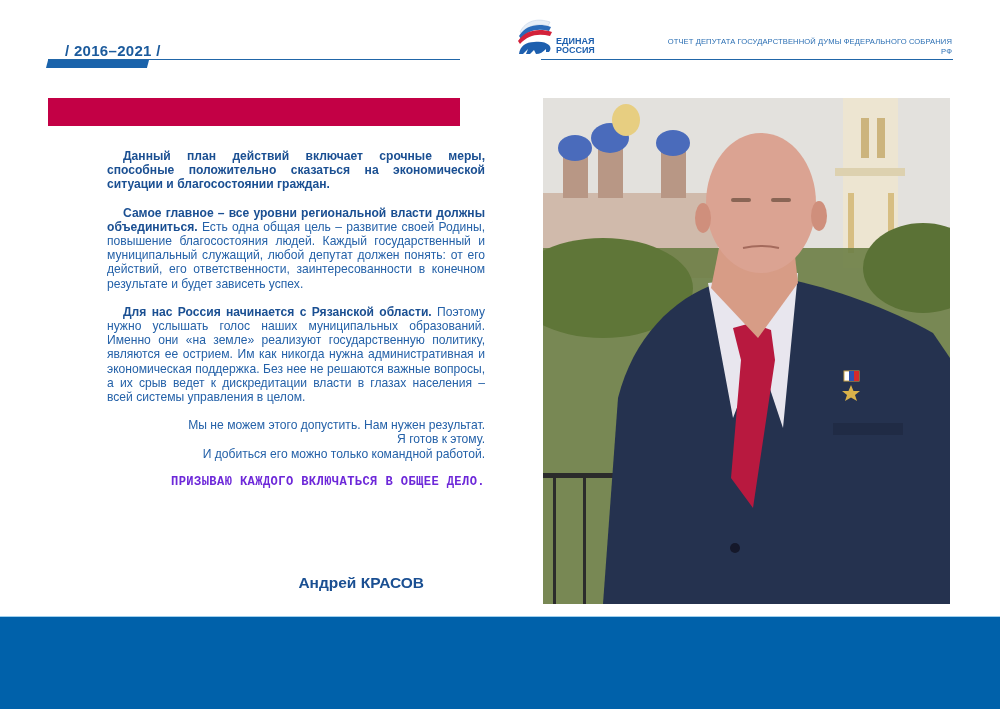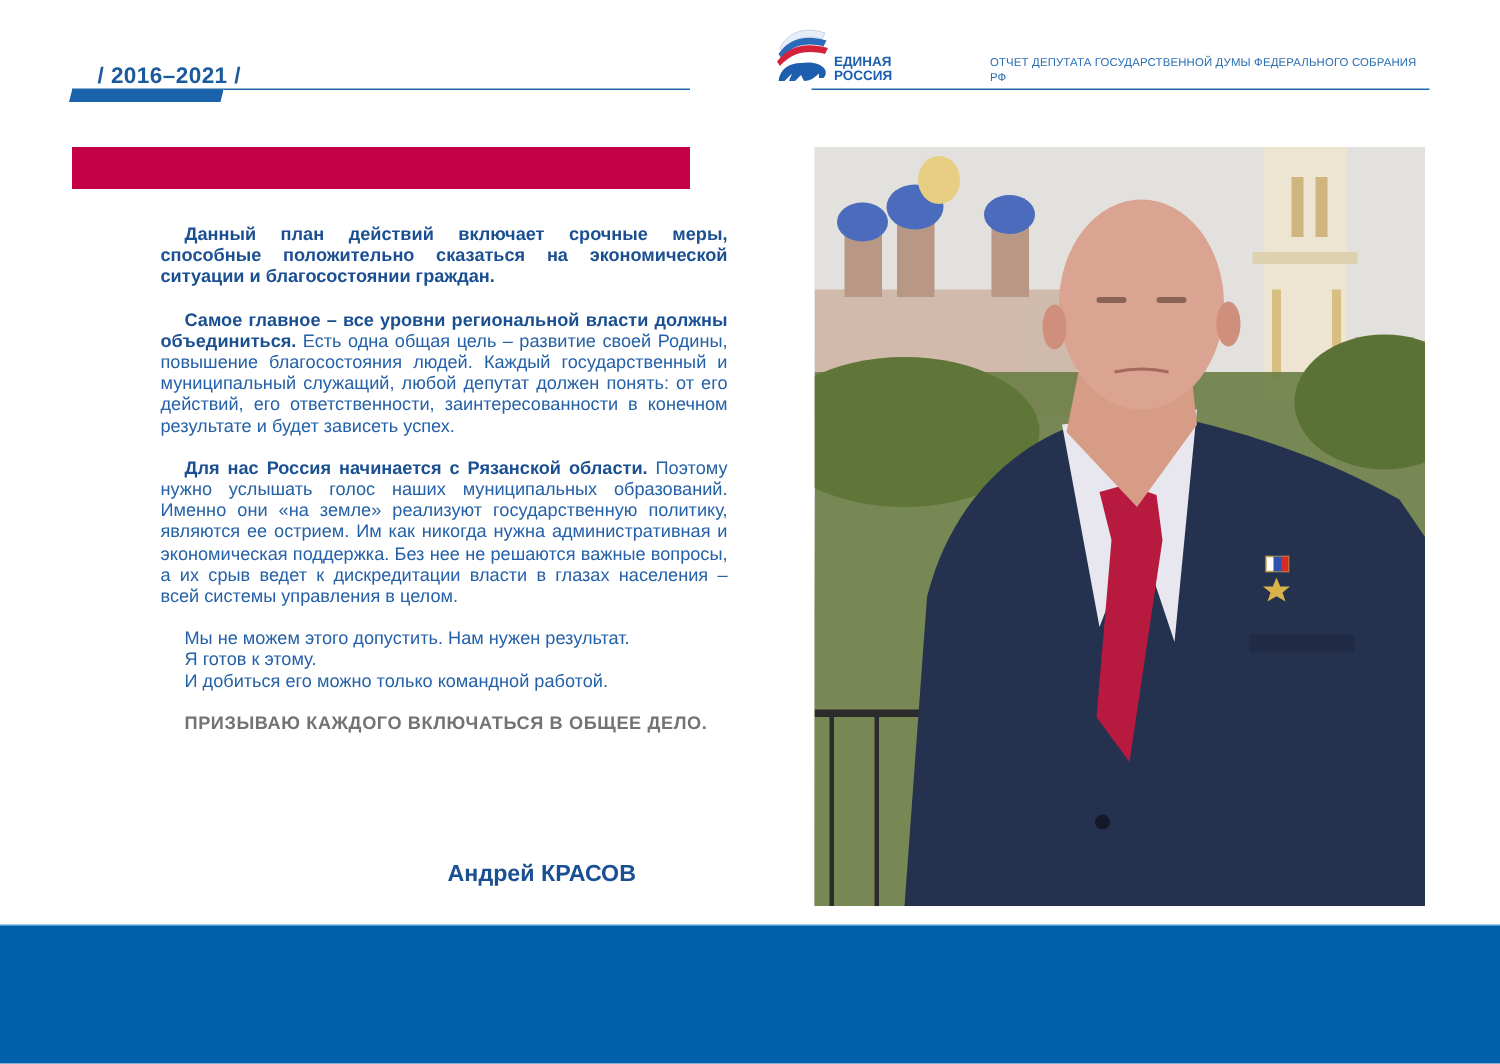--- a/index.html
+++ b/index.html
@@ -19,36 +19,36 @@
   #header-line-left { left:48px; top:59px; width:412px; height:1px; background:#2166a8; }
   #header-tab {
     left:46px; top:60px; width:103px; height:8px; background:#1a63ab;
     clip-path: polygon(2% 0, 100% 0, 98% 100%, 0 100%);
   }
   #red-banner { left:48px; top:98px; width:412px; height:28px; background:#c30045; }
 
   
   #logo { left:516px; top:14px; width:90px; height:44px; }
   #report-title {
-    left:660px; top:37px; width:292px; text-align:left;
+    left:660px; top:37px; width:292px; text-align:right;
     font-size:7.6px; line-height:10px; color:#2a6eb3; letter-spacing:0.1px;
   }
   #header-line-right { left:541px; top:59px; width:412px; height:1px; background:#2166a8; }
 
   
   #text-block {
     left:63px; top:149px; width:378px;
     font-size:12.1px; line-height:14.2px; color:#2461a8;
     font-family:"Liberation Sans Narrow","Liberation Sans",sans-serif;
     margin-left:44px;
   }
   #text-block p { margin:0 0 14px 0; text-align:justify; text-indent:16px; }
   #text-block b { color:#1a4f92; }
-  #closing p { margin:0; text-indent:16px; text-align:left; }
-  #call { margin-top:14px !important; font-weight:bold; color:#737373; letter-spacing:0.4px; }
+  #closing p { margin:0; text-indent:16px; text-align:right; }
+  #call { margin-top:14px !important; font-weight:bold; color:#6d28d9; letter-spacing:0.4px;font-family:Liberation Mono, monospace; }
   #signature {
     left:44px; top:574px; width:380px; text-align:right;
     font-size:15.5px; font-weight:bold; color:#1a4f92;
   }
 
   
   #photo {
     left:543px; top:98px; width:407px; height:506px; overflow:hidden;
     background:linear-gradient(#e6e4e0 0%, #dcdad6 45%, #6f7f4a 62%, #4f6330 100%);
   }

